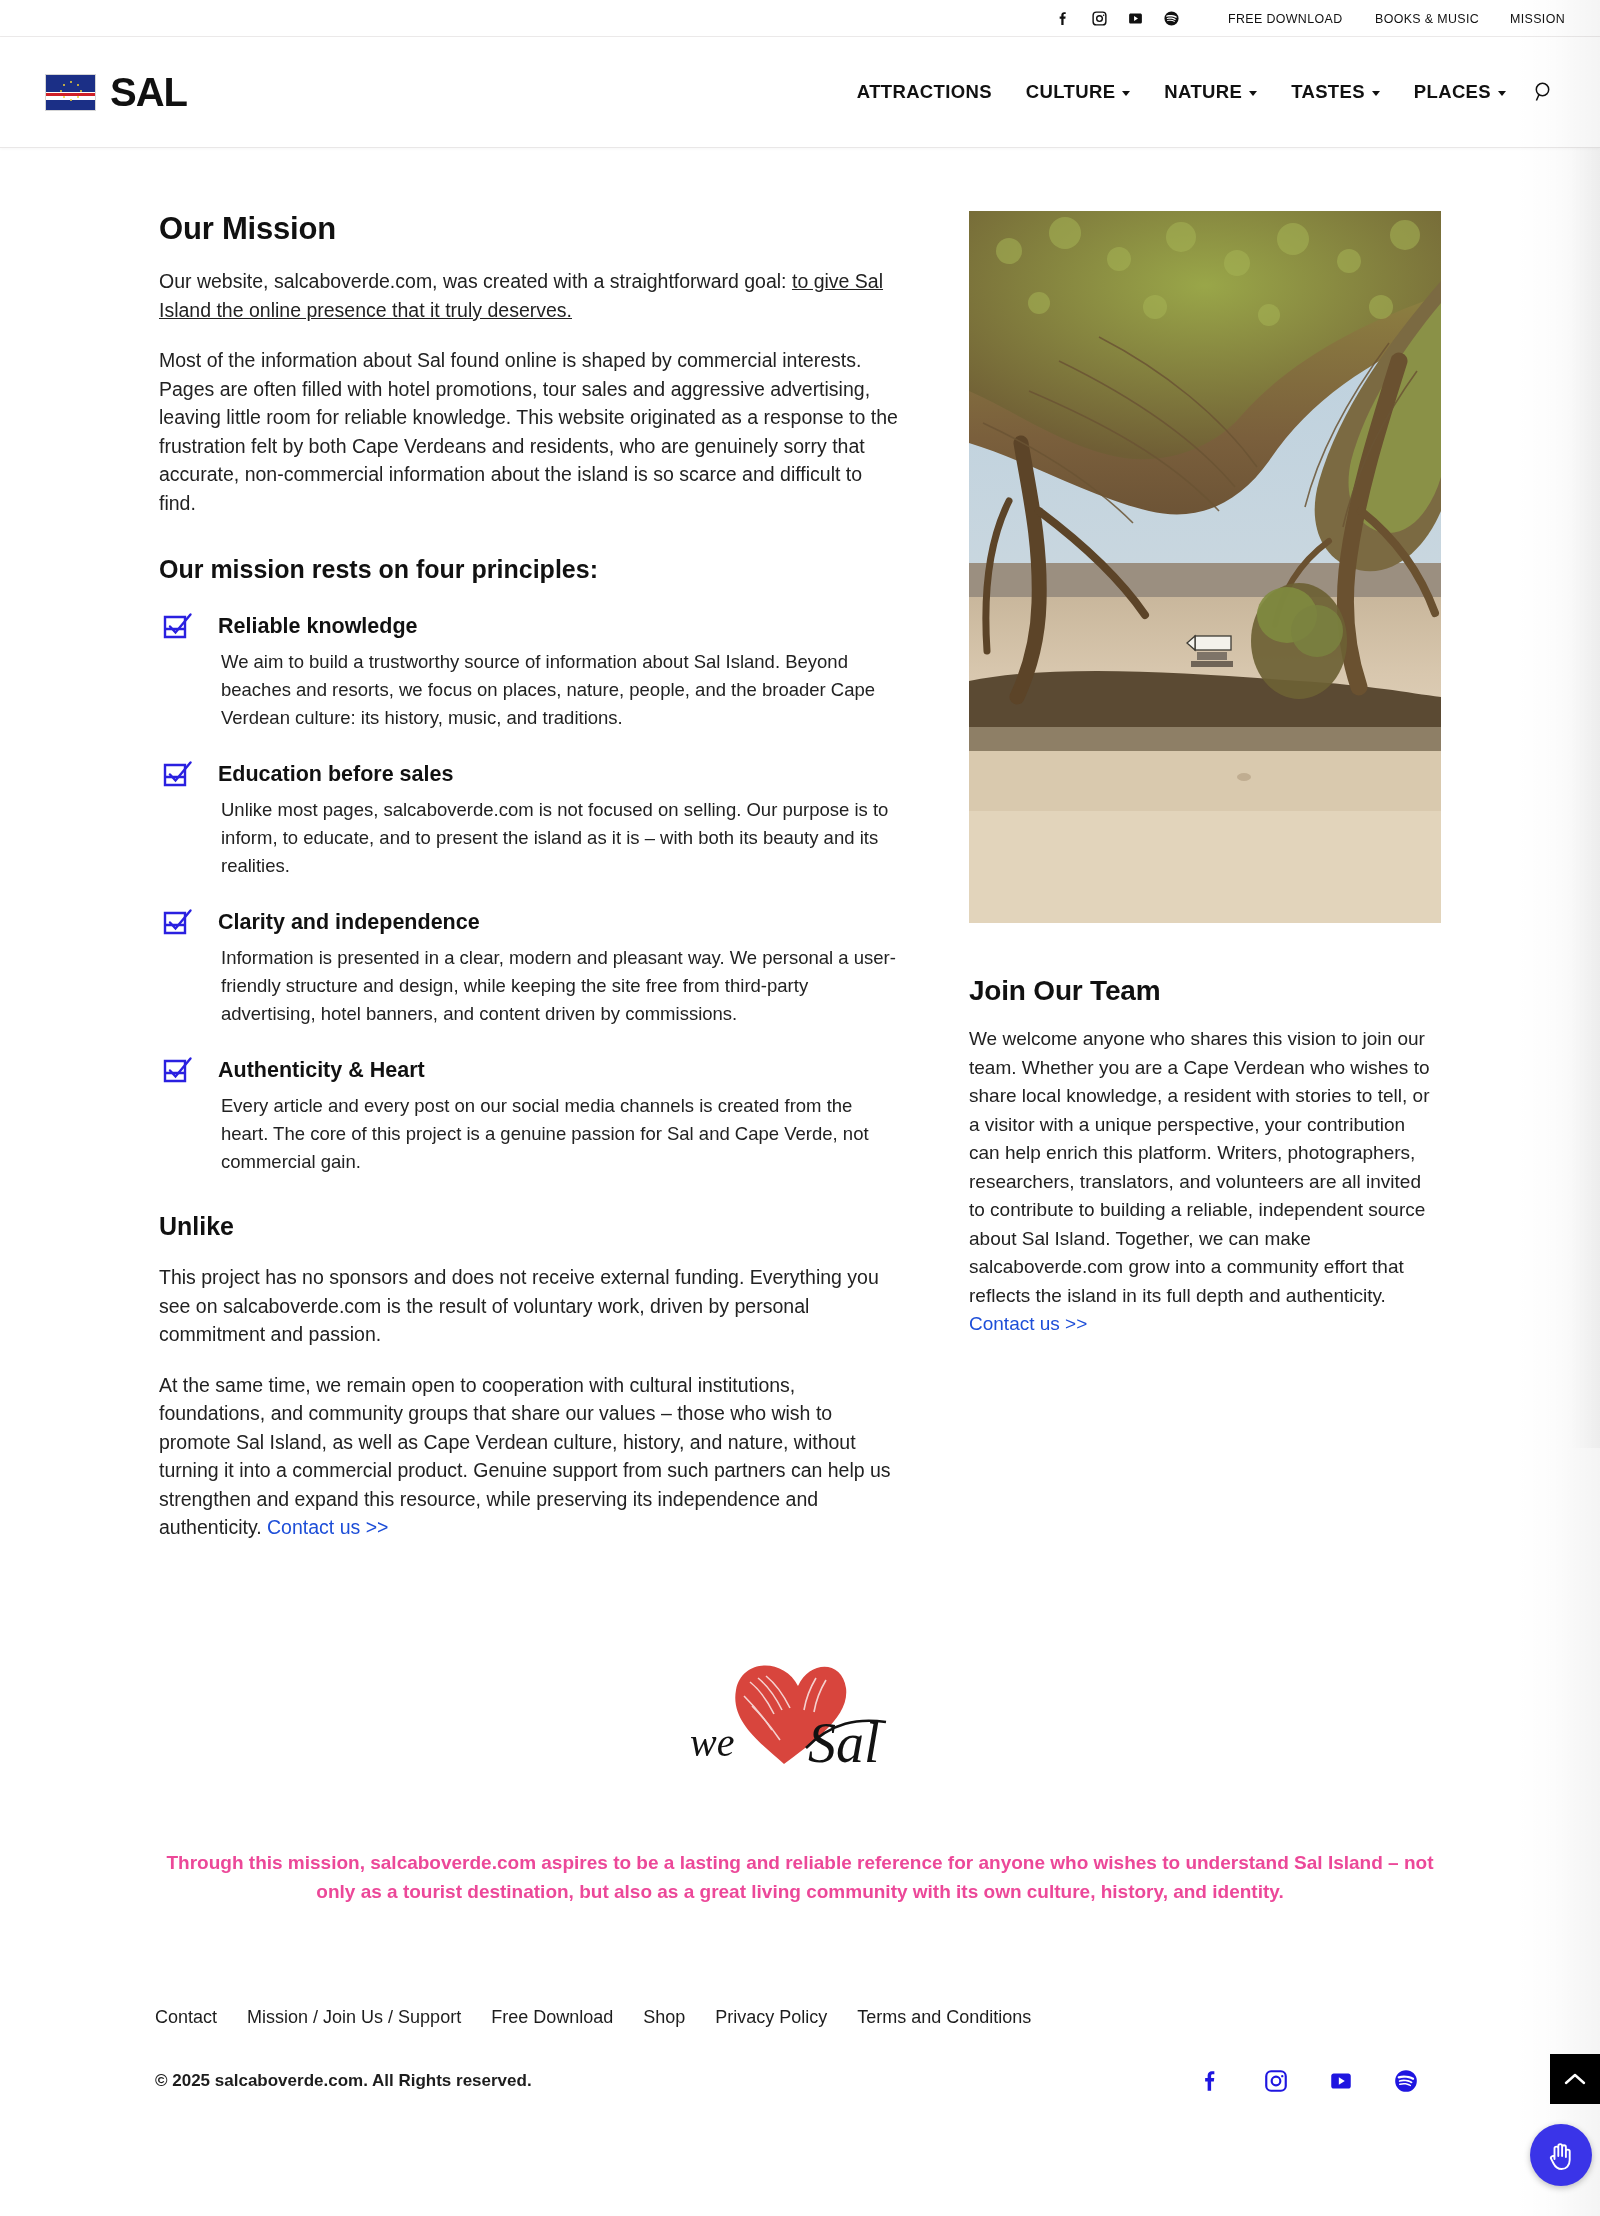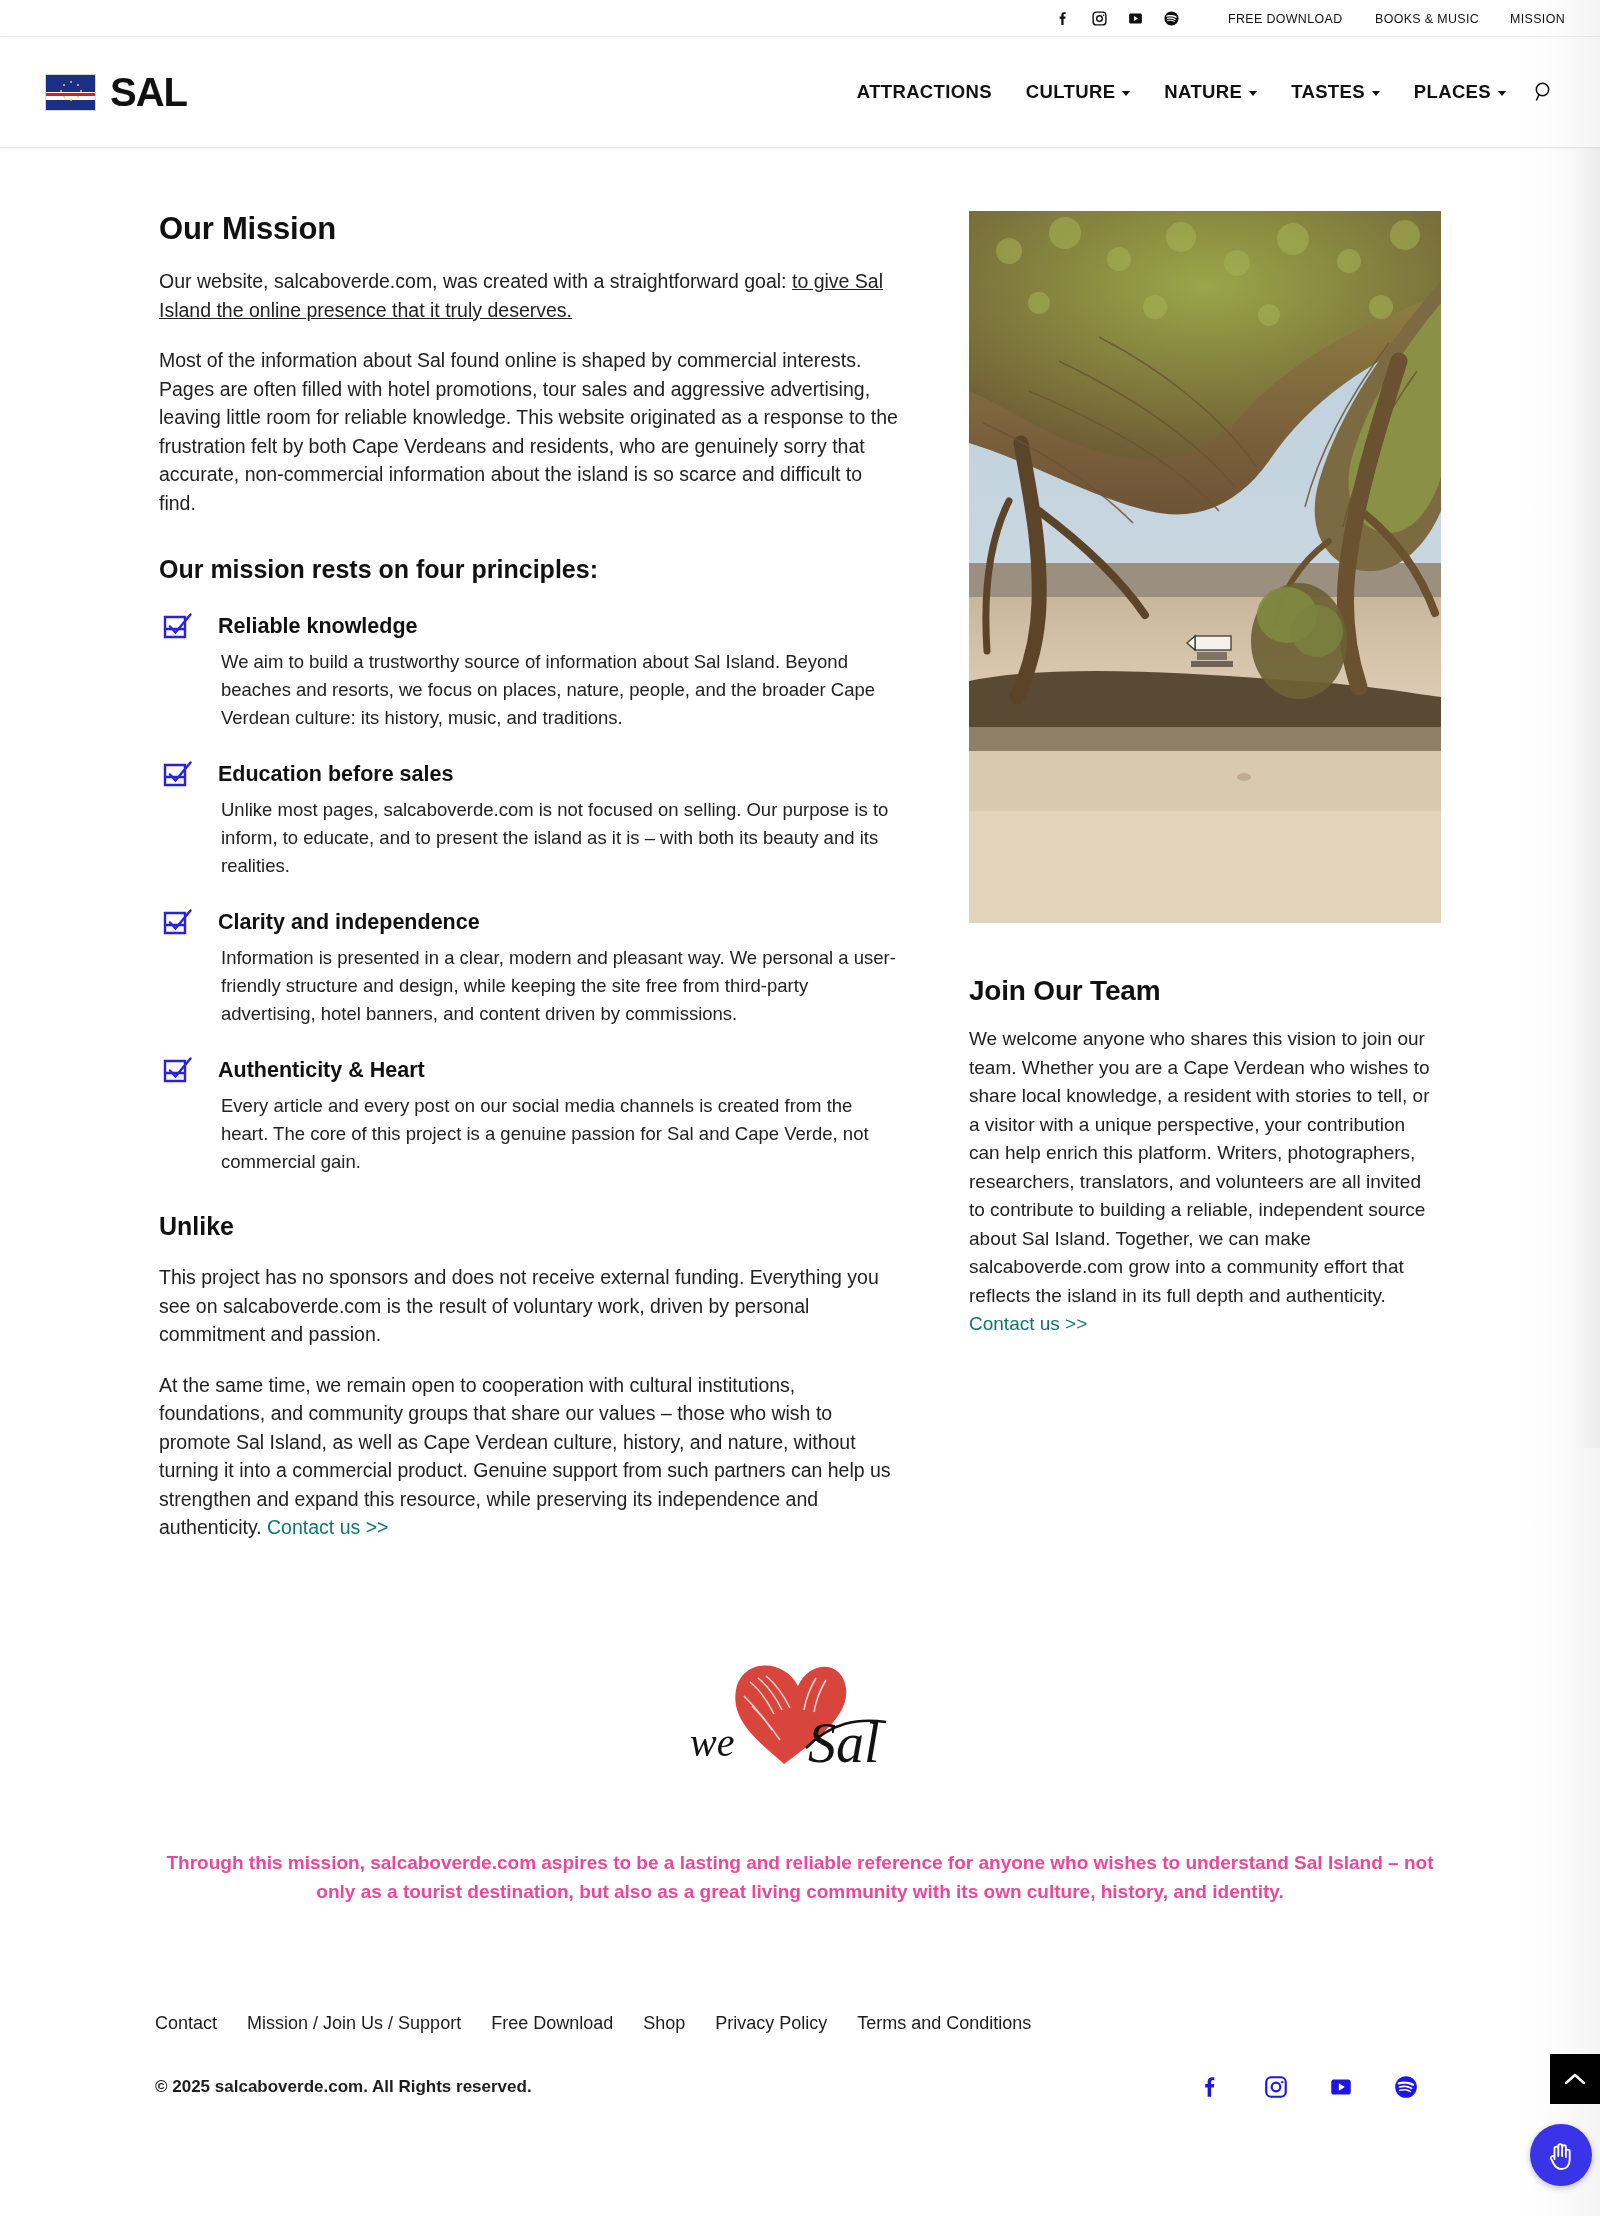--- a/index.html
+++ b/index.html
@@ -112,21 +112,21 @@
   .check-icon svg{ display:block; width:34px; height:34px; }
   .p-title{
     font-family:"Liberation Sans Narrow","Liberation Sans",sans-serif;
     font-size:21.5px; font-weight:bold; color:#111; margin:0 0 9px 0;
   }
   .p-text{
     font-family:"Liberation Sans Narrow","Liberation Sans",sans-serif;
     font-size:18.5px; line-height:28px; color:#222; margin:0; padding-left:3px;
   }
 
-  a.inline-link{ color:#0f766e; text-decoration:none; }
+  a.inline-link{ color:#1d4ed8; text-decoration:none; }
 
   
   .hero{
     width:472px; height:712px; display:block; overflow:hidden; position:relative;
     background:#cbb79b;
   }
   .hero svg{ display:block; width:472px; height:712px; }
   h2.join-title{
     font-size:28px; font-weight:bold; color:#111; margin:52px 0 18px 0;
     font-family:"Liberation Sans", sans-serif; letter-spacing:-.2px;
@@ -141,21 +141,21 @@
   .loveblock svg{ display:inline-block; }
 
   .closing{
     width:1290px; margin:72px auto 0 auto; text-align:center;
     font-family:"Liberation Sans Narrow","Liberation Sans",sans-serif;
     font-size:19px; font-weight:bold; line-height:29px; color:#ec4899;
   }
 
   
   .footer{
-    width:1290px; margin:14px auto; padding-top:93px;
+    width:1290px; margin:8px auto; padding-top:93px;
   }
   .footer .links{ display:flex; align-items:center; gap:30px; }
   .footer .links a{
     font-family:"Liberation Sans Narrow","Liberation Sans",sans-serif;
     font-size:18px; color:#1d1d1d; text-decoration:none; white-space:nowrap;
   }
   .footer .bottom{ display:flex; align-items:center; margin-top:40px; }
   .footer .copy{
     font-family:"Liberation Sans Narrow","Liberation Sans",sans-serif;
     font-size:17px; color:#1d1d1d;font-weight:bold;

